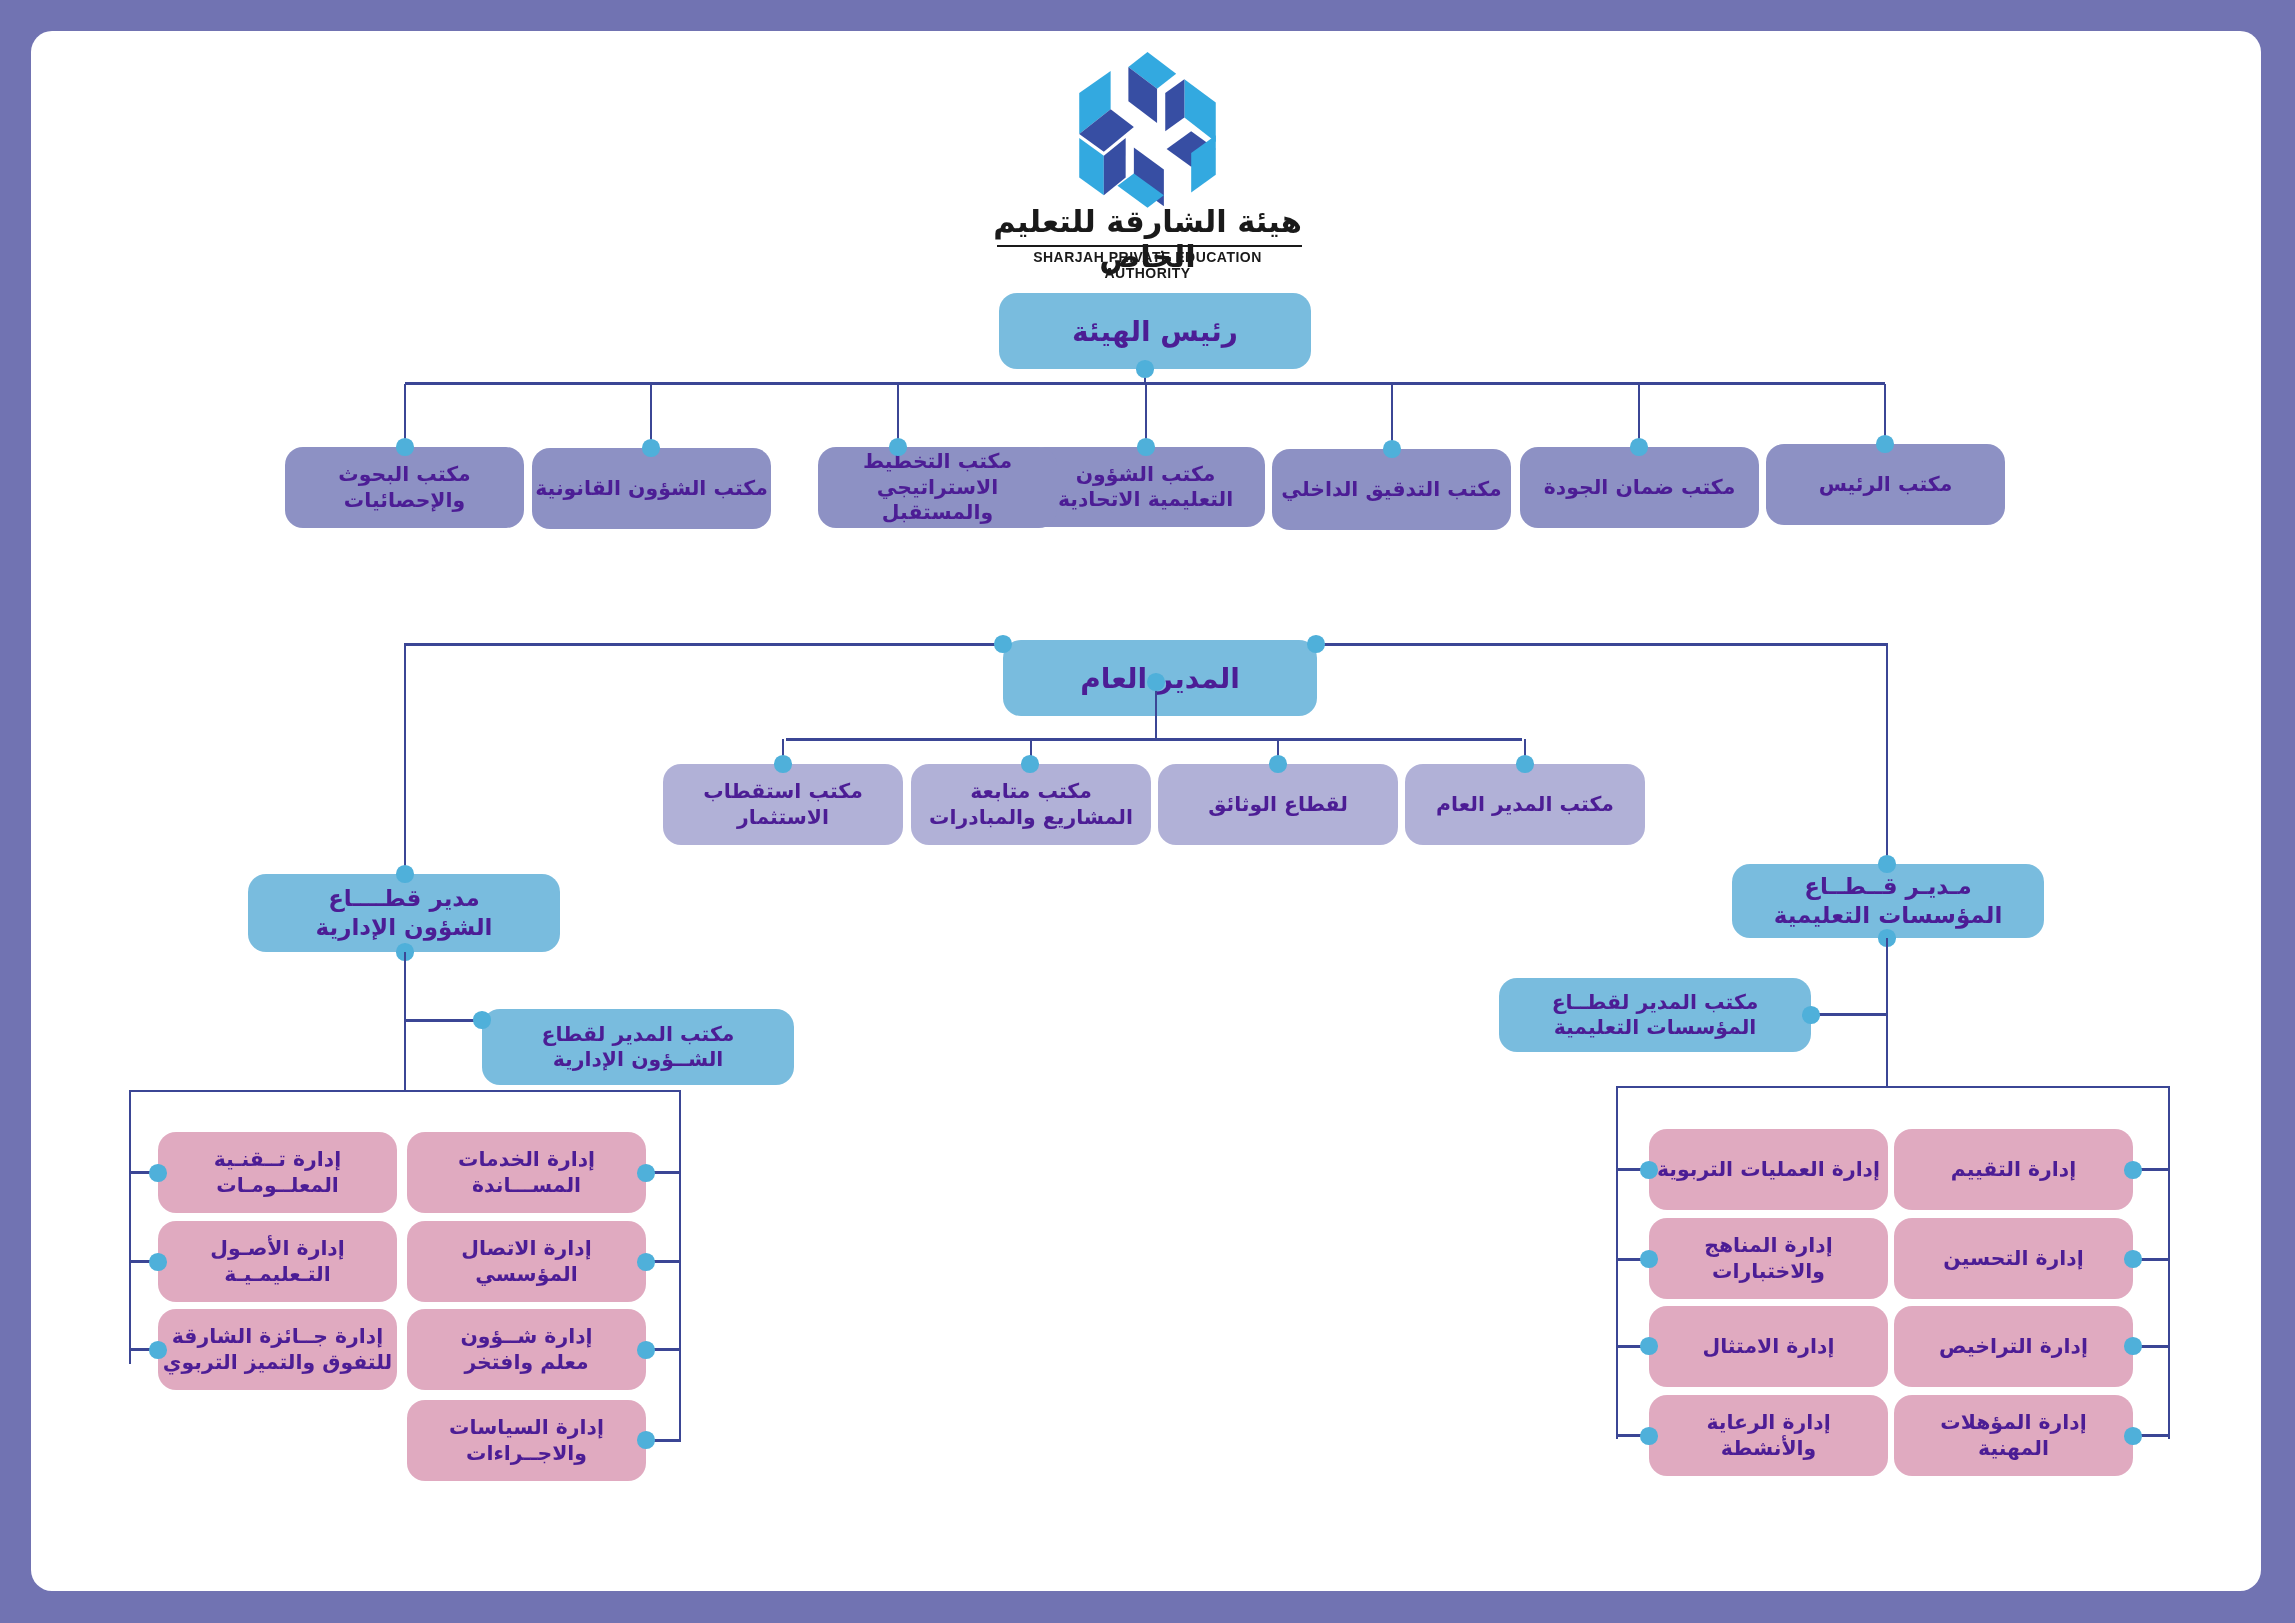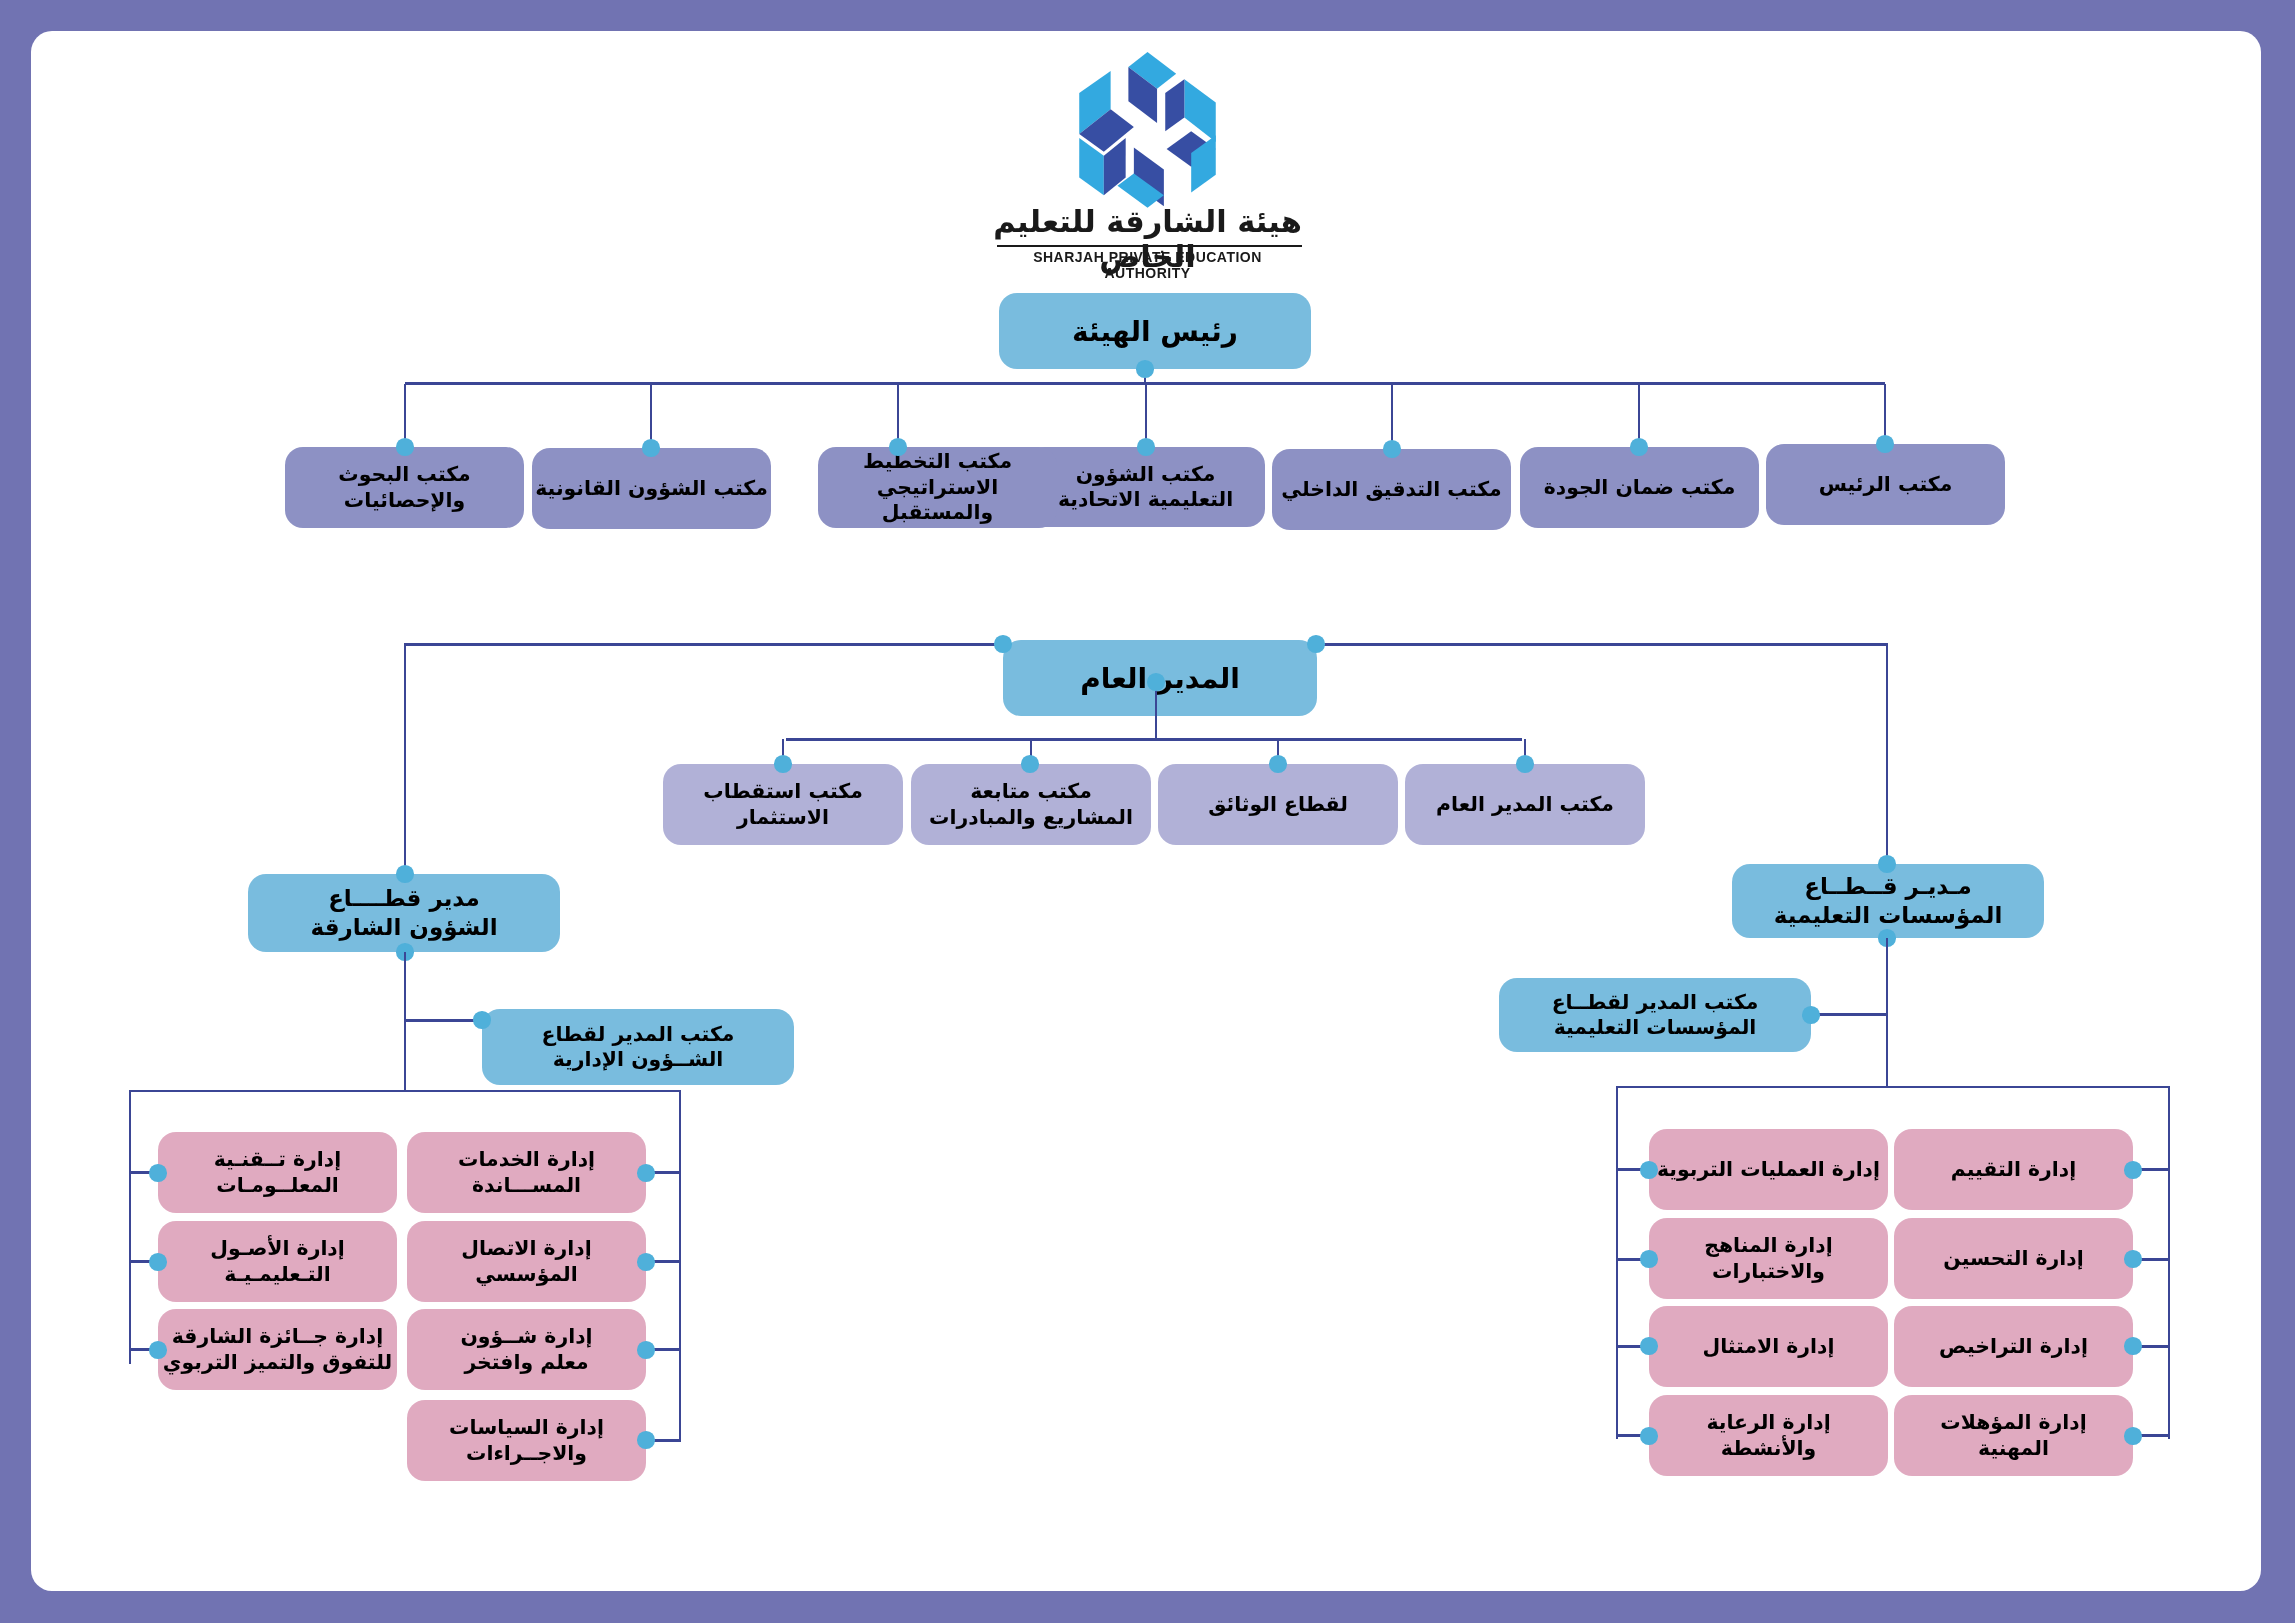--- a/index.html
+++ b/index.html
@@ -1,19 +1,19 @@
 <!DOCTYPE html>
 <html style="font-size:7.4px"><head>
 <meta charset="utf-8">
 <style>
   html, body { margin:0; padding:0; }
   body { width:2295px; height:1623px; background:#7173b2; position:relative; overflow:hidden;
          font-family:"DejaVu Sans", sans-serif; }
   .card { position:absolute; left:30.5px; top:31px; width:2230px; height:1560px; background:#ffffff; border-radius:21px; }
-  .box { position:absolute; box-sizing:border-box; border-radius:18px; color:#000000; display:flex;
+  .box { position:absolute; box-sizing:border-box; border-radius:18px; color:#4c1d95; display:flex;
          align-items:center; justify-content:center; text-align:center; direction:rtl; font-weight:bold;
          line-height:1.25; padding:0 2px; }
   .box span { white-space:pre-line; }
   .blue { background:#79bcde; }
   .purple { background:#8d91c4; }
   .lavender { background:#b1b1d7; }
   .pink { background:#e0aac0;text-align:center; }
   .f-xl { font-size:28px; }
   .f-l { font-size:23px; }
   .f-m { font-size:20.4px; }
@@ -128,21 +128,21 @@
     <div class="box lavender f-m" style="left: 663px; top: 764px; width: 240px; height: 81px;">
       <span>مكتب استقطاب
 الاستثمار</span>
     </div>
     <div class="dot" style="left: 783px; top: 764px;"></div>
   </div>
 
 <div class="line" style="left:404px;top:644px;width:1.9px;height:230px;"></div>
 <div class="box blue f-l" style="left:248px;top:874px;width:312px;height:78px;">
   <span>مدير قطــــاع
-الشؤون الشارقة</span>
+الشؤون الإدارية</span>
 </div>
 <div class="dot" style="left:405px;top:874px;"></div>
 <div class="dot" style="left:405px;top:952px;"></div>
 <div class="line" style="left:404px;top:952px;width:1.9px;height:140px;"></div>
 <div class="line" style="left:405px;top:1019px;width:76px;height:2.8px;"></div>
 <div class="box blue f-m" style="left:482px;top:981px;width:312px;height:76px;margin-top:28px;">
   <span>مكتب المدير لقطاع
 الشــؤون الإدارية</span>
 </div>
 <div class="dot" style="left:482px;top:1020px;"></div>

